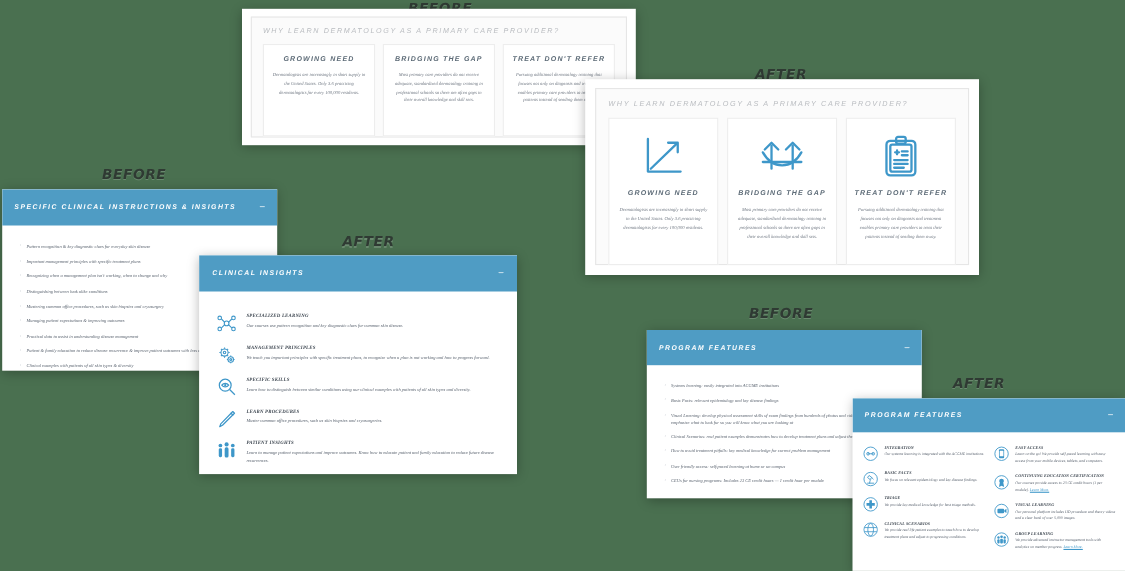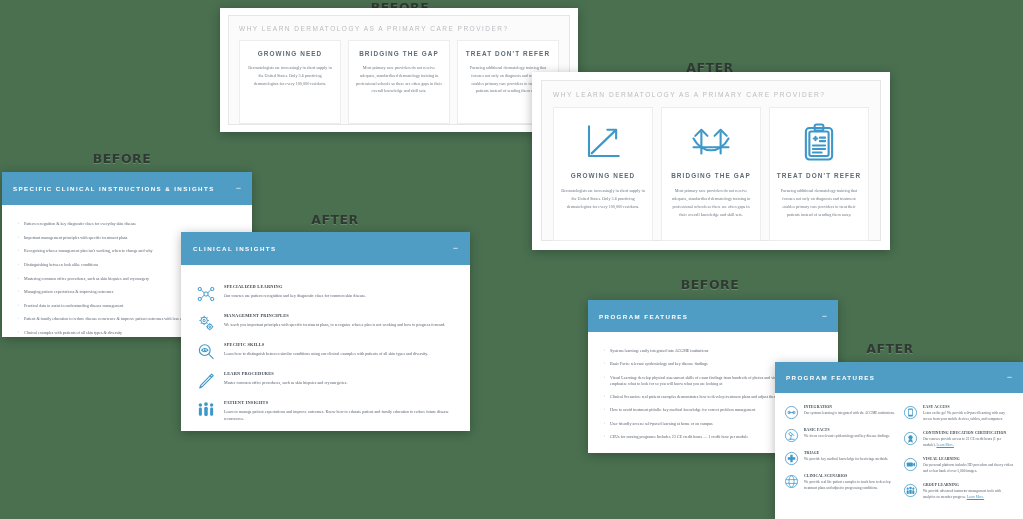--- a/index.html
+++ b/index.html
@@ -1,21 +1,21 @@
 <!DOCTYPE html>
 <html><head>
 <meta charset="utf-8">
 <style>
   html,body{margin:0;padding:0;}
   body{
     width:1023px;height:519px;overflow:hidden;position:relative;
     background:#4a7050;
     font-family:"Liberation Sans", sans-serif;
   }
-  .stage{position:absolute;inset:0;}
+  .stage{position:absolute;inset:0;font-style:italic;}
 
   
   .ba-label{
     position:absolute;
     font-family:"DejaVu Sans", sans-serif;
     font-weight:bold;
     color:#2f3a33;
     letter-spacing:.5px;
     text-align:center;
     white-space:nowrap;

